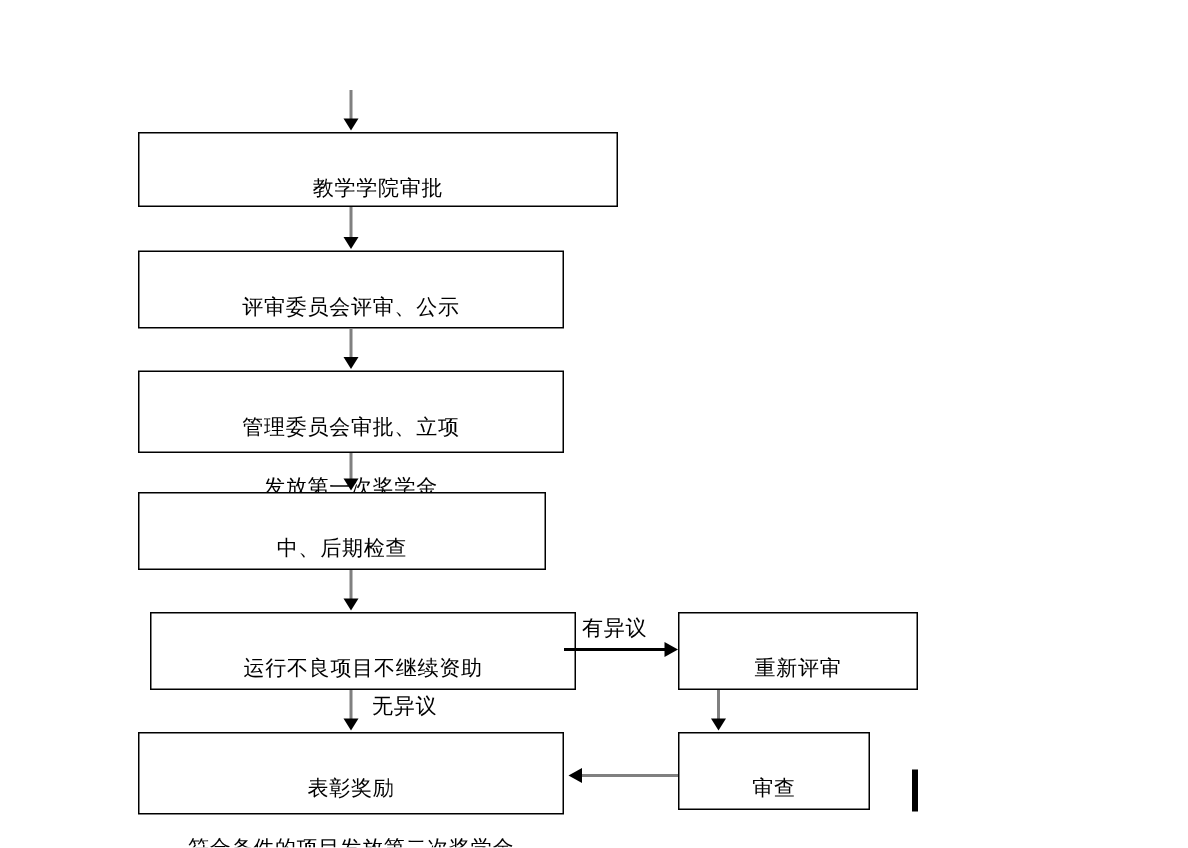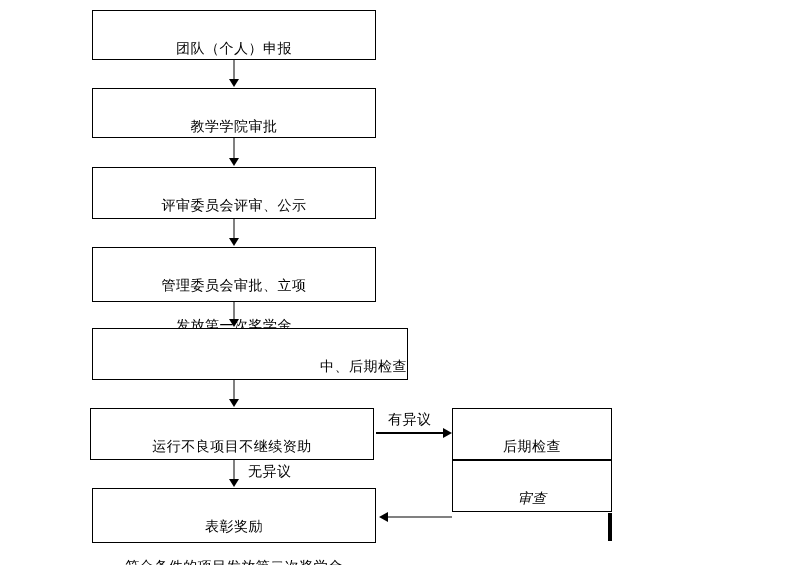--- a/index.html
+++ b/index.html
@@ -84,28 +84,25 @@
   .side-bar {
     position: absolute;
     background: #000000;
   }
 </style>
 </head>
 <body>
 
 <div id="canvas">
 
-  <div class="node" style="left:92px; top:10px; width:284px; height:50px;">
-    <span class="line">团队（个人）申报</span>
-  </div>
 
   <div class="v-shaft" style="left:233px; top:60px; height:20px;"></div>
   <div class="v-head" style="left:229px; top:79px;"></div>
 
-  <div class="node" style="left:92px; top:88px; width:284px; height:50px;">
+  <div class="node" style="left:92px; top:88px; width:320px; height:50px;">
     <span class="line">教学学院审批</span>
   </div>
 
   <div class="v-shaft" style="left:233px; top:138px; height:21px;"></div>
   <div class="v-head" style="left:229px; top:158px;"></div>
 
   <div class="node" style="left:92px; top:167px; width:284px; height:52px;">
     <span class="line">评审委员会评审、公示</span>
   </div>
 
@@ -113,52 +110,52 @@
   <div class="v-head" style="left:229px; top:238px;"></div>
 
   <div class="node" style="left:92px; top:247px; width:284px; height:55px;">
     <span class="line">管理委员会审批、立项</span>
     <span class="line">发放第一次奖学金</span>
   </div>
 
   <div class="v-shaft" style="left:233px; top:302px; height:18px;"></div>
   <div class="v-head" style="left:229px; top:319px;"></div>
 
-  <div class="node" style="left:92px; top:328px; width:316px; height:52px;text-align:right;">
+  <div class="node" style="left:92px; top:328px; width:272px; height:52px;">
     <span class="line">中、后期检查</span>
   </div>
 
   <div class="v-shaft" style="left:233px; top:380px; height:20px;"></div>
   <div class="v-head" style="left:229px; top:399px;"></div>
 
-  <div class="node" style="left:90px; top:408px; width:284px; height:52px;">
+  <div class="node" style="left:100px; top:408px; width:284px; height:52px;">
     <span class="line">运行不良项目不继续资助</span>
   </div>
 
   <div class="h-shaft-black" style="left:376px; top:432px; width:68px;"></div>
   <div class="h-head-right" style="left:443px; top:428px;"></div>
   <div class="edge-label" style="left:388px; top:412px;">有异议</div>
 
   <div class="v-shaft" style="left:233px; top:460px; height:20px;"></div>
   <div class="v-head" style="left:229px; top:479px;"></div>
   <div class="edge-label" style="left:248px; top:464px;text-align:right;">无异议</div>
 
   <div class="node" style="left:92px; top:488px; width:284px; height:55px;">
     <span class="line">表彰奖励</span>
     <span class="line">符合条件的项目发放第二次奖学金</span>
   </div>
 
   <div class="node" style="left:452px; top:408px; width:160px; height:52px;">
-    <span class="line">后期检查</span>
+    <span class="line">重新评审</span>
   </div>
 
   <div class="v-shaft" style="left:478px; top:460px; height:20px;"></div>
   <div class="v-head" style="left:474px; top:479px;"></div>
 
-  <div class="node" style="left:452px; top:460px; width:160px; height:52px;font-style:italic;">
+  <div class="node" style="left:452px; top:488px; width:128px; height:52px;">
     <span class="line">审查</span>
   </div>
   <div class="side-bar" style="left:608px; top:513px; width:4px; height:28px;"></div>
 
   <div class="h-shaft-gray" style="left:388px; top:516px; width:64px;"></div>
   <div class="h-head-left" style="left:379px; top:512px;"></div>
 
 </div>
 
 </body></html>

